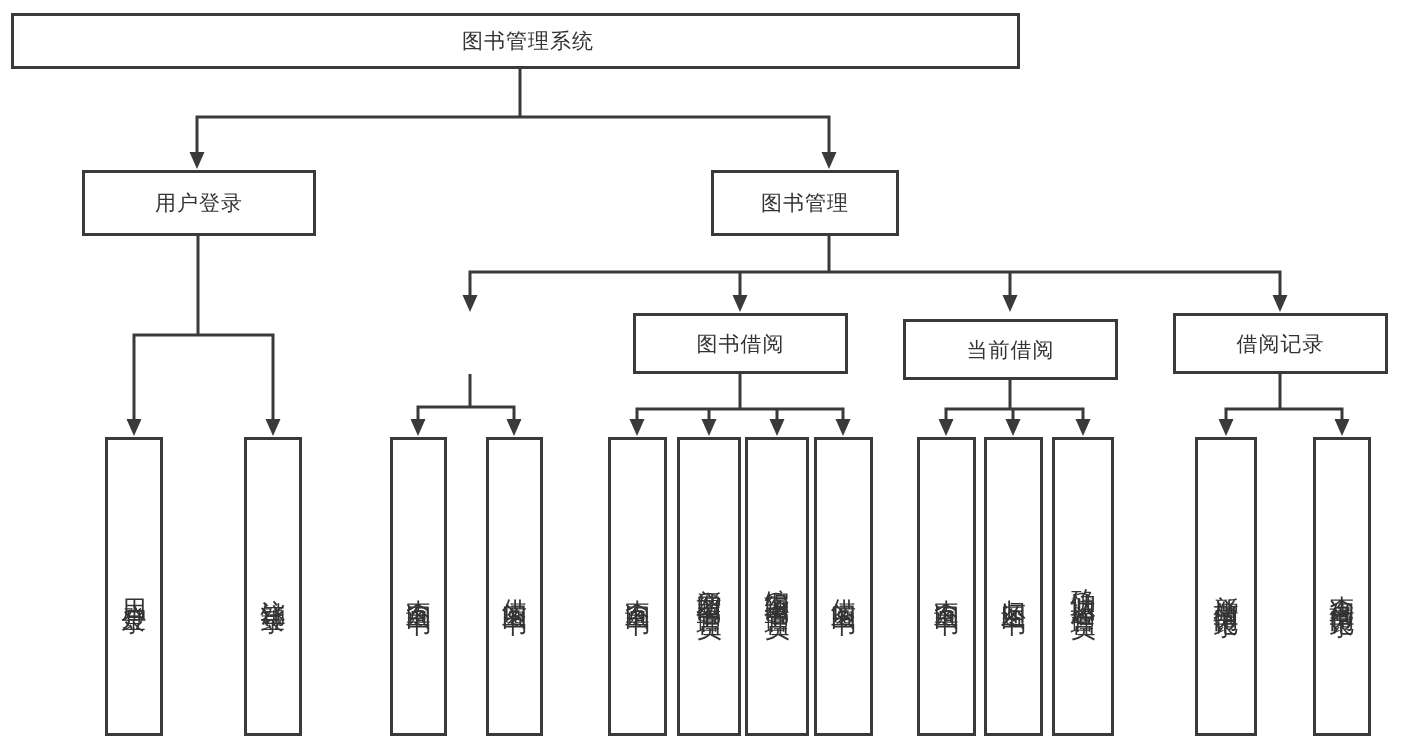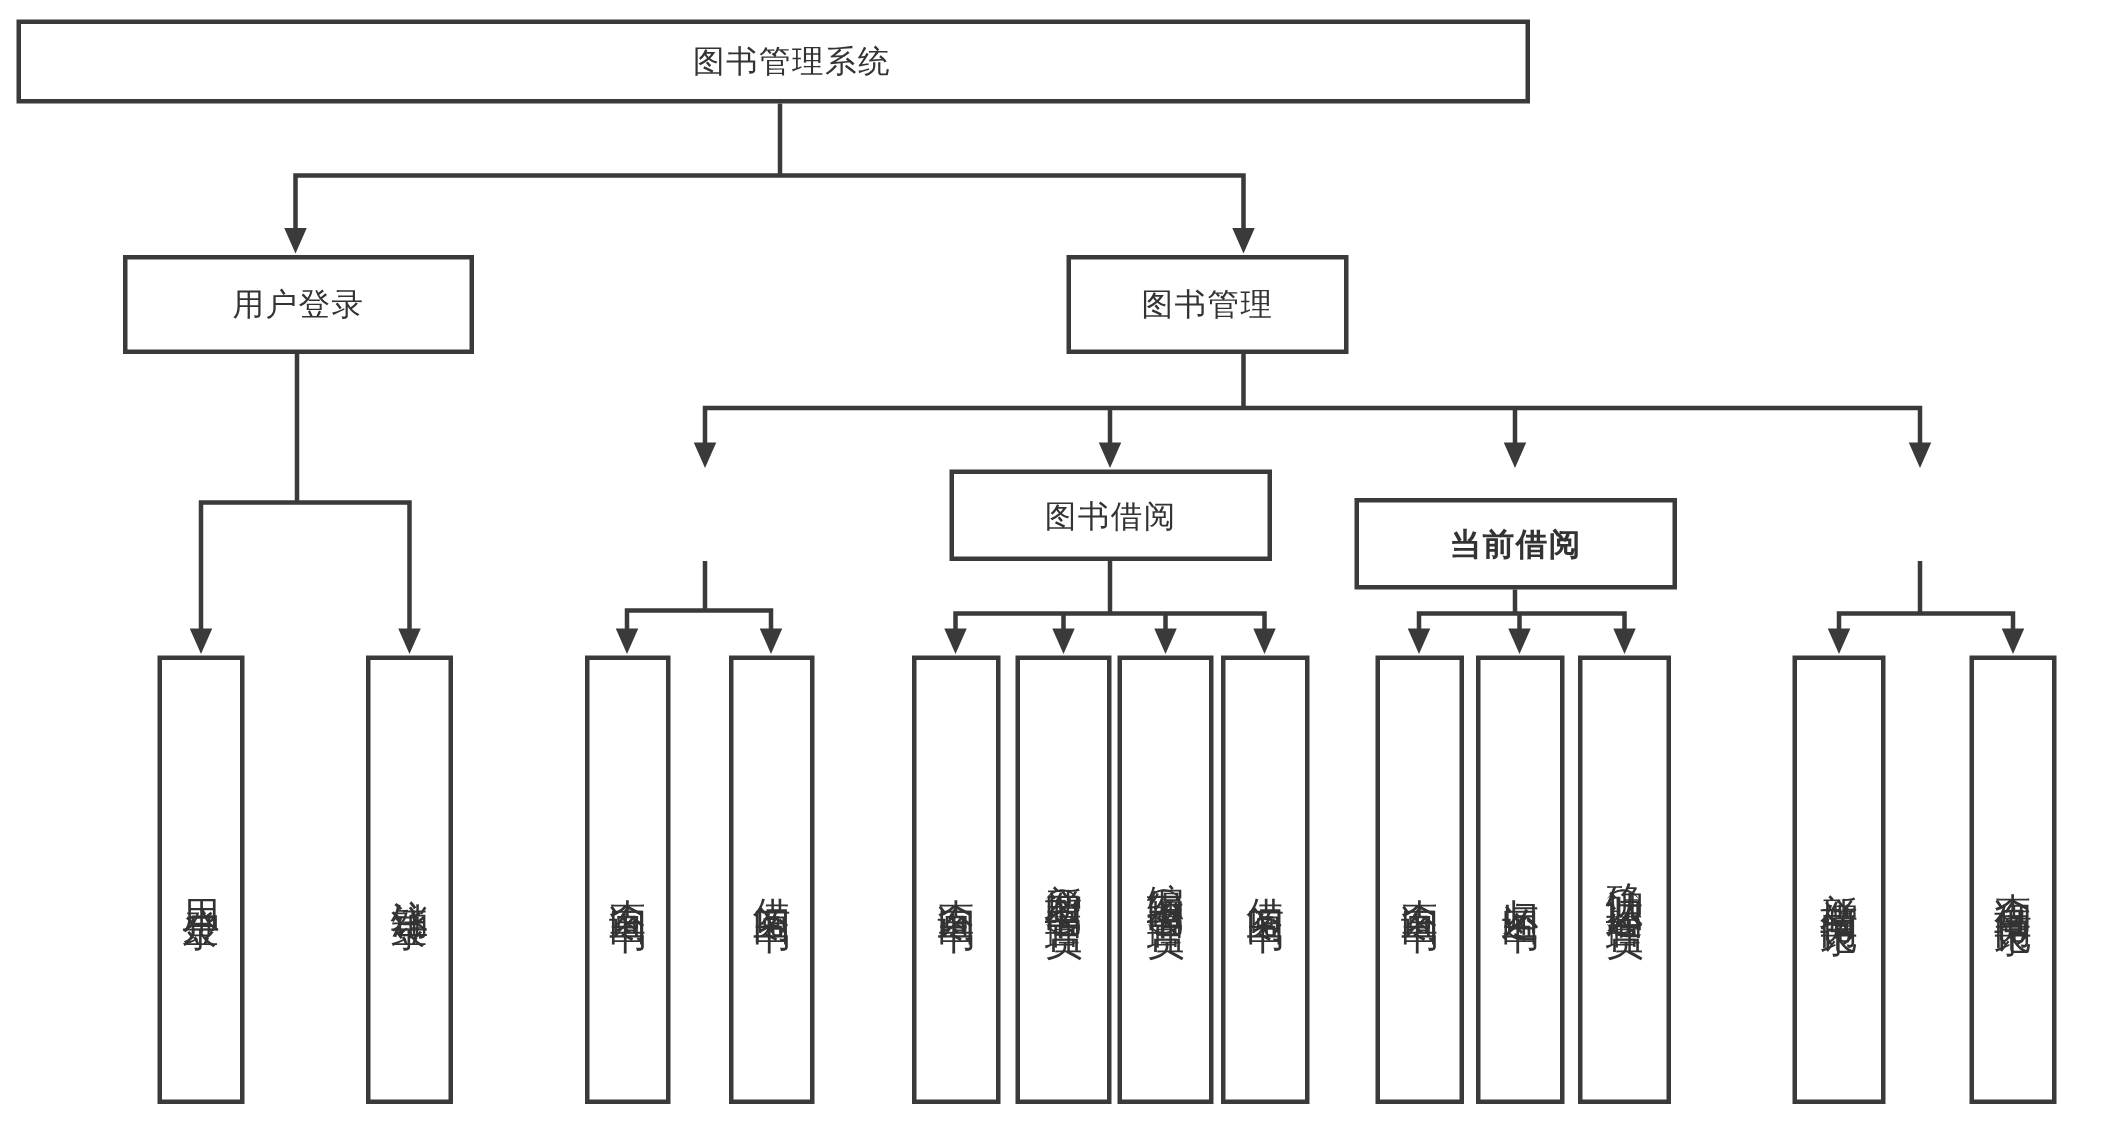--- a/index.html
+++ b/index.html
@@ -67,22 +67,25 @@
   <div class="node h-node" style="left:82px;top:170px;width:234px;height:66px;">
     <span>用户登录</span>
   </div>
   <div class="node h-node" style="left:711px;top:170px;width:188px;height:66px;">
     <span>图书管理</span>
   </div>
 
   <div class="node h-node" style="left:633px;top:313px;width:215px;height:61px;">
     <span>图书借阅</span>
   </div>
-  <div class="node h-node" style="left:903px;top:332px;width:215px;height:61px;font-weight:bold;">
+  <div class="node h-node" style="left:903px;top:319px;width:215px;height:61px;">
     <span>当前借阅</span>
+  </div>
+  <div class="node h-node" style="left:1173px;top:313px;width:215px;height:61px;">
+    <span>借阅记录</span>
   </div>
 
   <div class="node v-node" style="left:105px;top:437px;width:58px;height:299px;">
     <span class="vtext">用户登录</span>
   </div>
   <div class="node v-node" style="left:244px;top:437px;width:58px;height:299px;">
     <span class="vtext">注销登录</span>
   </div>
 
   <div class="node v-node" style="left:390px;top:437px;width:57px;height:299px;">

